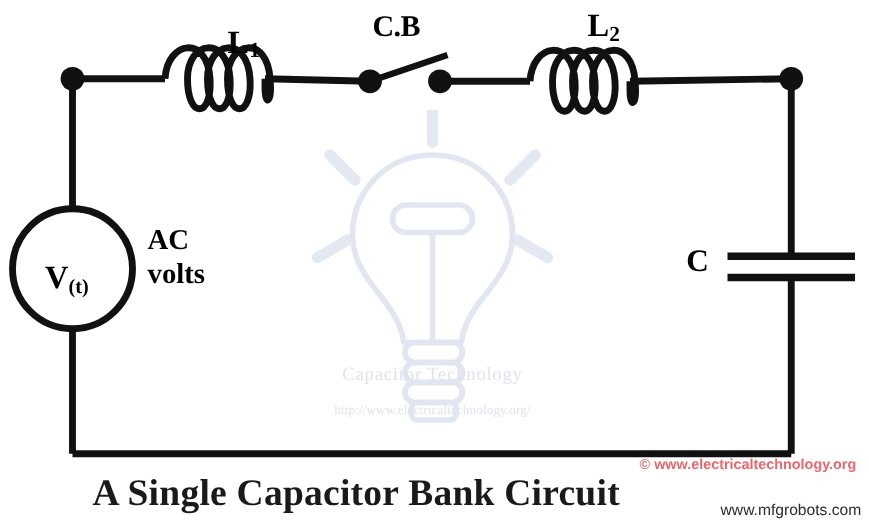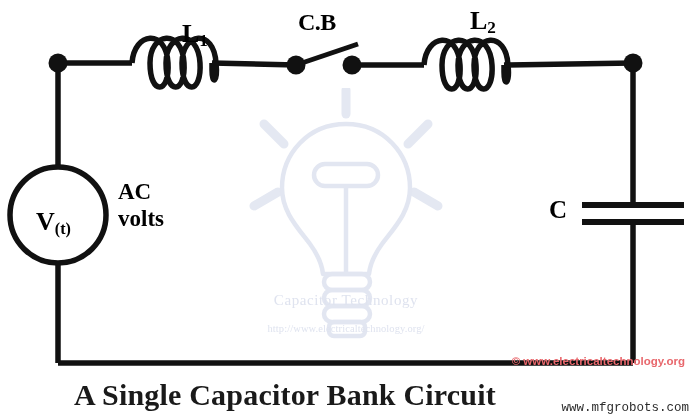--- a/index.html
+++ b/index.html
@@ -83,32 +83,32 @@
     text-align: center;
     font-family: "Liberation Serif", "DejaVu Serif", serif;
     font-weight: bold;
     font-size: 30px;
     color: #1a1a1a;
     letter-spacing: 0.2px;
   }
   #copyright {
     position: absolute;
     right: 10px;
-    top: 355px;
+    top: 366px;
     font-family: "Liberation Sans", "DejaVu Sans", sans-serif;
     font-weight: bold;
     font-size: 11.5px;
     color: #e8676c;
     white-space: nowrap;
   }
   #site-credit {
     position: absolute;
     right: 6px;
     bottom: 2px;
-    font-family: Liberation Mono, monospace;
+    font-family: Liberation Sans, sans-serif;
     font-size: 12.5px;
     color: #2b2b2b;
     white-space: nowrap;
   }
   #watermark {
     position: absolute;
     left: 232px;
     top: 88px;
     width: 228px;
     height: 252px;

